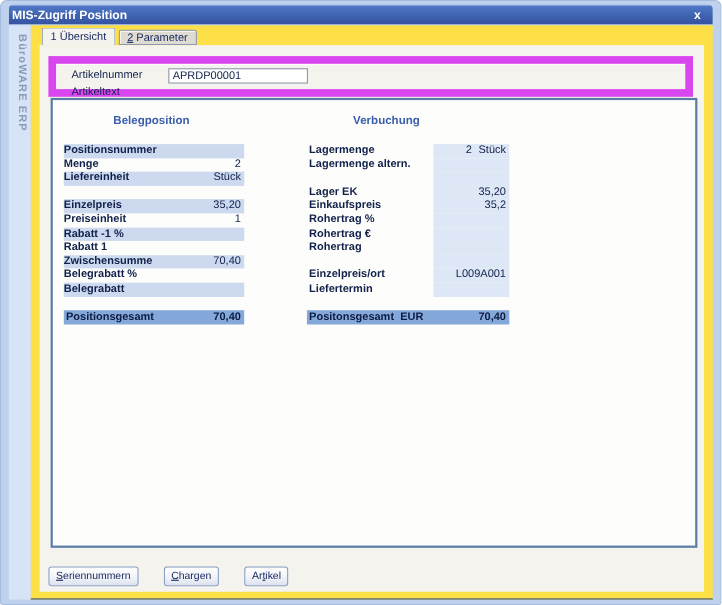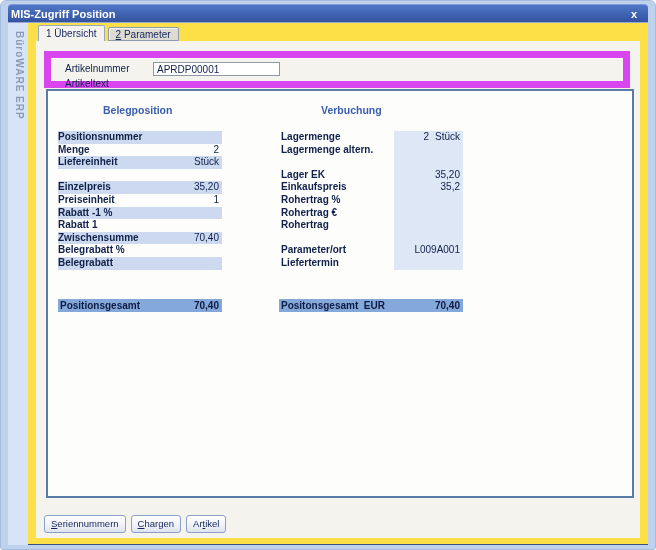--- a/index.html
+++ b/index.html
@@ -60,29 +60,29 @@
   #rows-right{position:absolute;left:231px;top:40px;width:184px;}
   .lrow{display:flex;justify-content:space-between;height:12.6px;line-height:12.5px;
         padding:0 3px 0 0;font-size:10px;color:#10204a;}
   .lrow.hl{background:#ccd9ef;}
   .rrow{display:flex;height:12.6px;line-height:12.5px;font-size:10px;color:#10204a;}
   .rl,.rl2{font-weight:bold;white-space:nowrap;}
   .rl2{width:115px;padding-left:2px;}
   .vc{width:69px;background:#dde7f5;display:flex;justify-content:flex-end;padding-right:3px;}
   .runit{width:31px;text-align:right;}
 
-  .total{position:absolute;top:208px;height:13px;line-height:13px;background:#85a8da;
+  .total{position:absolute;top:191px;height:13px;line-height:13px;background:#85a8da;
          display:flex;justify-content:space-between;font-size:10px;font-weight:bold;
          color:#0d1c42;padding:0 3px 0 2px;}
   #total-left{left:10px;width:164px;}
   #total-right{left:231px;width:184px;}
   .total .tlabel{white-space:pre;}
 
   
-  #btnrow{position:absolute;left:8px;bottom:5px;display:flex;gap:5px;}
+  #btnrow{position:absolute;left:8px;bottom:5px;display:flex;gap:23px;}
   .btn{height:18px;min-width:38px;padding:0 6px;font-family:"Liberation Sans",sans-serif;
        font-size:9.5px;color:#15255c;background:linear-gradient(180deg,#ffffff 0%,#f1f3f8 55%,#dde3ef 100%);
        border:1px solid #8aa0c6;border-radius:3px;line-height:16px;text-align:center;white-space:nowrap;}
 </style>
 </head>
 <body>
 
 <div id="window">
 
   <div id="titlebar">
@@ -218,21 +218,21 @@
                 <span class="rv"></span>
               </span>
             </div>
             <div class="rrow">
               <span class="rl2"></span>
               <span class="vc">
                 <span class="rv"></span>
               </span>
             </div>
             <div class="rrow">
-              <span class="rl2">Parameter/ort</span>
+              <span class="rl2">Einzelpreis/ort</span>
               <span class="vc">
                 <span class="rv">L009A001</span>
               </span>
             </div>
             <div class="rrow">
               <span class="rl2">Liefertermin</span>
               <span class="vc">
                 <span class="rv"></span>
               </span>
             </div>

